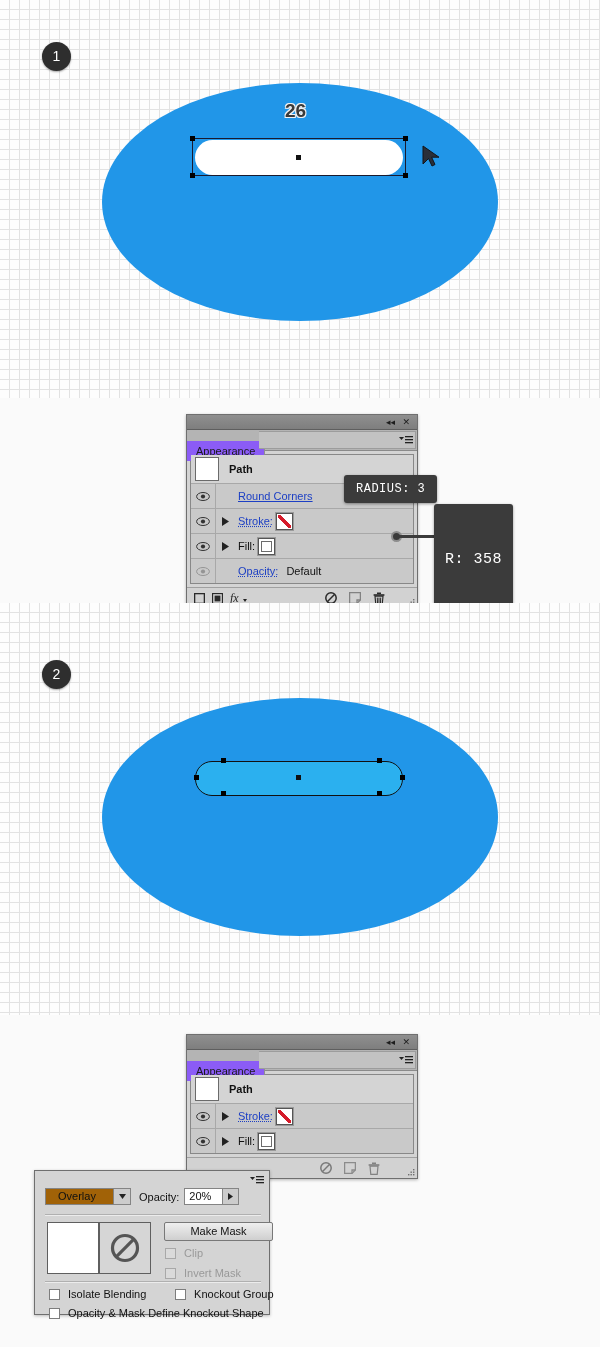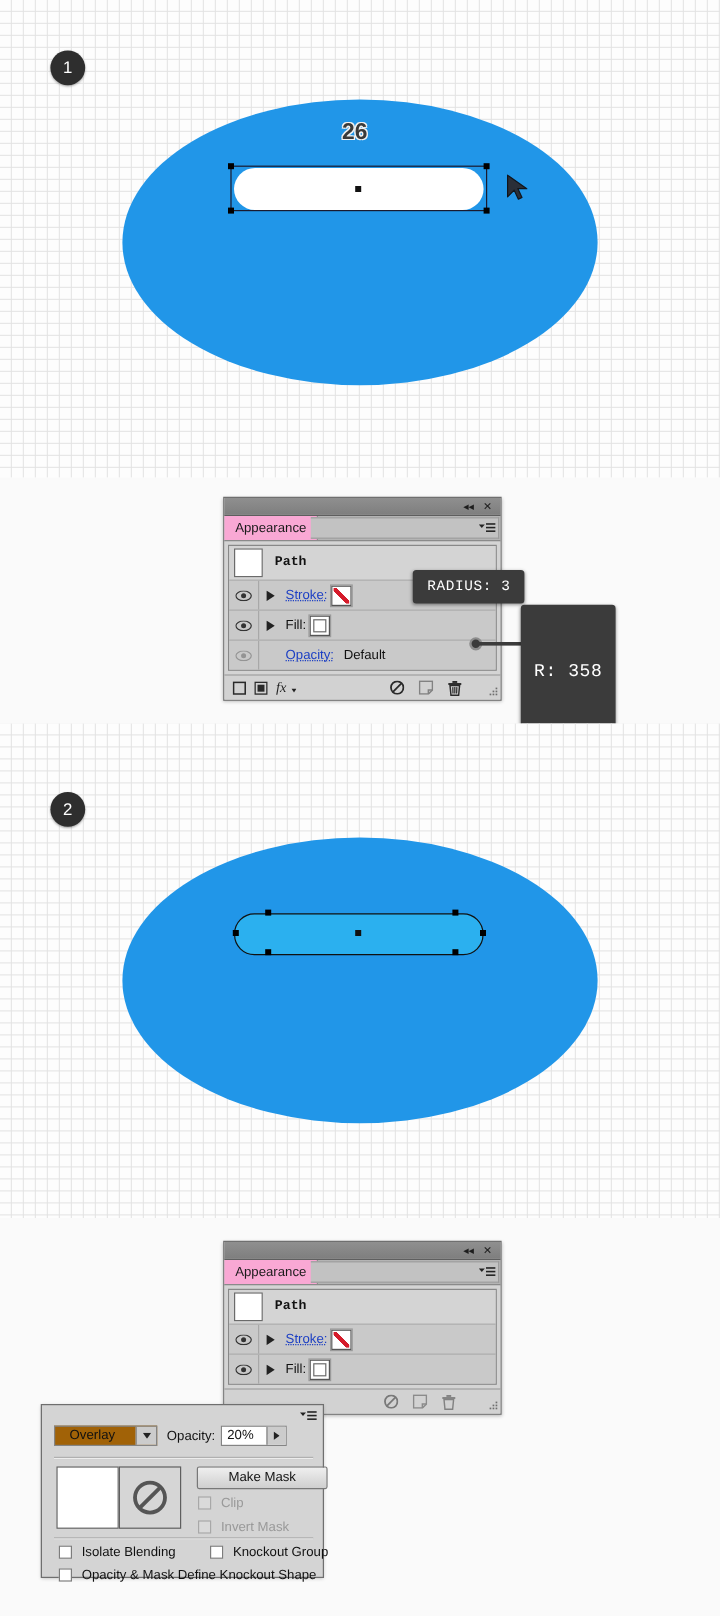--- a/index.html
+++ b/index.html
@@ -122,25 +122,25 @@
     cursor: default;
   }
   .panel-tabrow {
     height: 20px;
     background: #b4b4b4;
     position: relative;
     border-bottom: 1px solid #8a8a8a;
   }
   .panel-tab {
     position: absolute;
-    left: 0; top: 0;
+    left: 0; top: 11px;
     height: 20px;
     padding: 0 9px;
     line-height: 20px;
-    background: #f9a8d4;
+    background: #8b5cf6;
     font-size: 11px;
     color: #1a1a1a;
     border-right: 1px solid #909090;
   }
   .tab-filler {
     position: absolute;
     top: 1px; bottom: 1px;
     background: #c2c2c2;
     border: 1px solid #9c9c9c;
     border-left: none;
@@ -160,21 +160,21 @@
   }
   .arow {
     height: 24px;
     display: flex;
     align-items: center;
     border-bottom: 1px solid #a8a8a8;
     background: #c9c9c9;
     position: relative;
   }
   .arow:last-child { border-bottom: none; }
-  .arow.head { background: #d4d4d4; height: 28px; font-family: Liberation Mono, monospace; }
+  .arow.head { background: #d4d4d4; height: 28px; }
   .col-eye {
     width: 24px;
     height: 100%;
     display: flex; align-items: center; justify-content: center;
     border-right: 1px solid #a8a8a8;
     flex: 0 0 24px;
   }
   .col-tri {
     width: 18px;
     display: flex; align-items: center; justify-content: center;
@@ -436,20 +436,32 @@
     </div>
 
     <div class="panel-body">
       <div class="rows">
 
         <div class="arow head">
           <div class="thumb-white"></div>
           <span class="head-title">Path</span>
         </div>
 
+        <div class="arow">
+          <div class="col-eye">
+            <svg width="14" height="9" viewBox="0 0 14 9">
+              <ellipse cx="7" cy="4.5" rx="6.4" ry="4" fill="none" stroke="#333" stroke-width="1"></ellipse>
+              <circle cx="7" cy="4.5" r="2.1" fill="#333"></circle>
+            </svg>
+          </div>
+          <div class="col-tri"></div>
+          <div class="col-label">
+            <span class="lbl-link">Round Corners</span>
+          </div>
+        </div>
 
         <div class="arow">
           <div class="col-eye">
             <svg width="14" height="9" viewBox="0 0 14 9">
               <ellipse cx="7" cy="4.5" rx="6.4" ry="4" fill="none" stroke="#333" stroke-width="1"></ellipse>
               <circle cx="7" cy="4.5" r="2.1" fill="#333"></circle>
             </svg>
           </div>
           <div class="col-tri">
             <svg width="7" height="9" viewBox="0 0 7 9">

